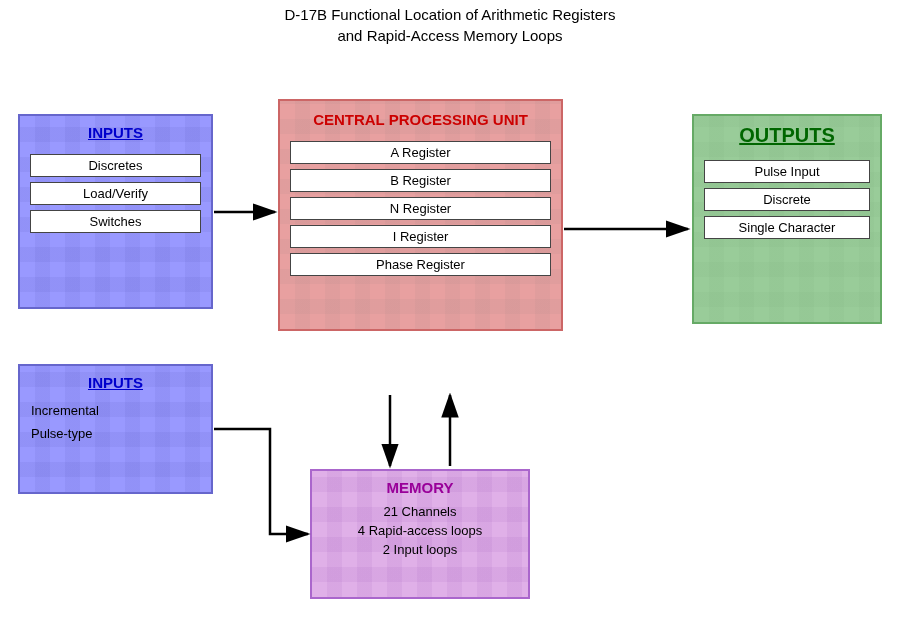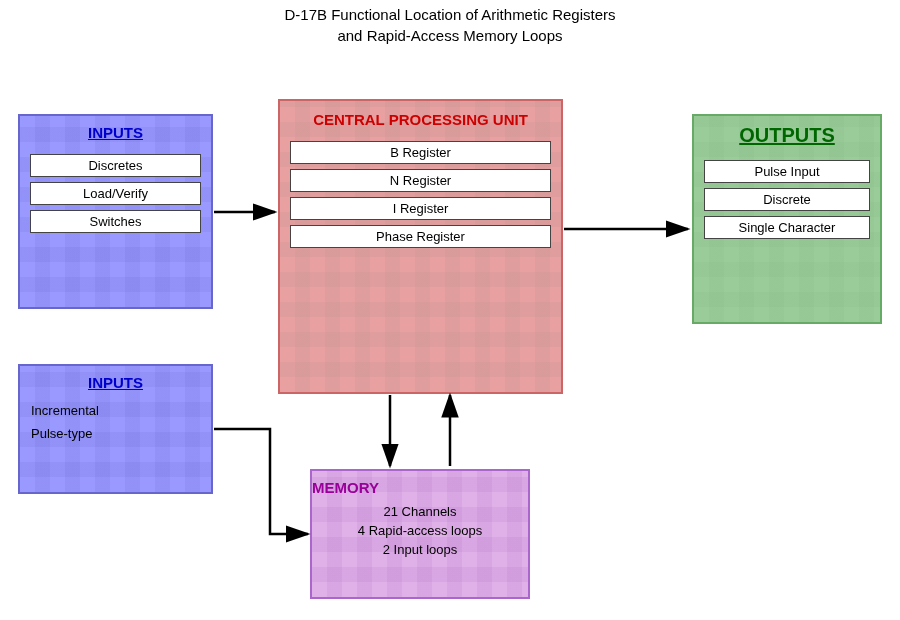--- a/index.html
+++ b/index.html
@@ -79,21 +79,21 @@
       padding: 4px 11px;
       font-size: 13px;
     }
 
     
     .cpu-box {
       position: absolute;
       left: 278px;
       top: 45px;
       width: 285px;
-      height: 295px;
+      height: 232px;
       background: #e8a0a0;
       border: 2px solid #cc6666;
     }
     .cpu-label {
       text-align: center;
       font-weight: bold;
       font-size: 15px;
       color: #cc0000;
       padding: 10px 0 8px 0;
     }
@@ -121,21 +121,21 @@
     .memory-box {
       position: absolute;
       left: 310px;
       top: 415px;
       width: 220px;
       height: 130px;
       background: #e0b0e8;
       border: 2px solid #aa66cc;
     }
     .memory-label {
-      text-align: left;
+      text-align: center;
       font-weight: bold;
       font-size: 15px;
       color: #990099;
       padding: 8px 0 6px 0;
     }
     .memory-item {
       text-align: center;
       padding: 2px 7px;
       font-size: 13px;
     }
@@ -261,20 +261,21 @@
   </div>
 
   <div class="inputs-bottom">
     <div class="inputs-bottom-label">INPUTS</div>
     <div class="plain-item">Incremental</div>
     <div class="plain-item">Pulse-type</div>
   </div>
 
   <div class="cpu-box">
     <div class="cpu-label">CENTRAL PROCESSING UNIT</div>
+    <div class="box-item">A Register</div>
     <div class="box-item">B Register</div>
     <div class="box-item">N Register</div>
     <div class="box-item">I Register</div>
     <div class="box-item">Phase Register</div>
   </div>
 
   <div class="outputs-box">
     <div class="outputs-label">OUTPUTS</div>
     <div class="box-item">Pulse Input</div>
     <div class="box-item">Discrete</div>

